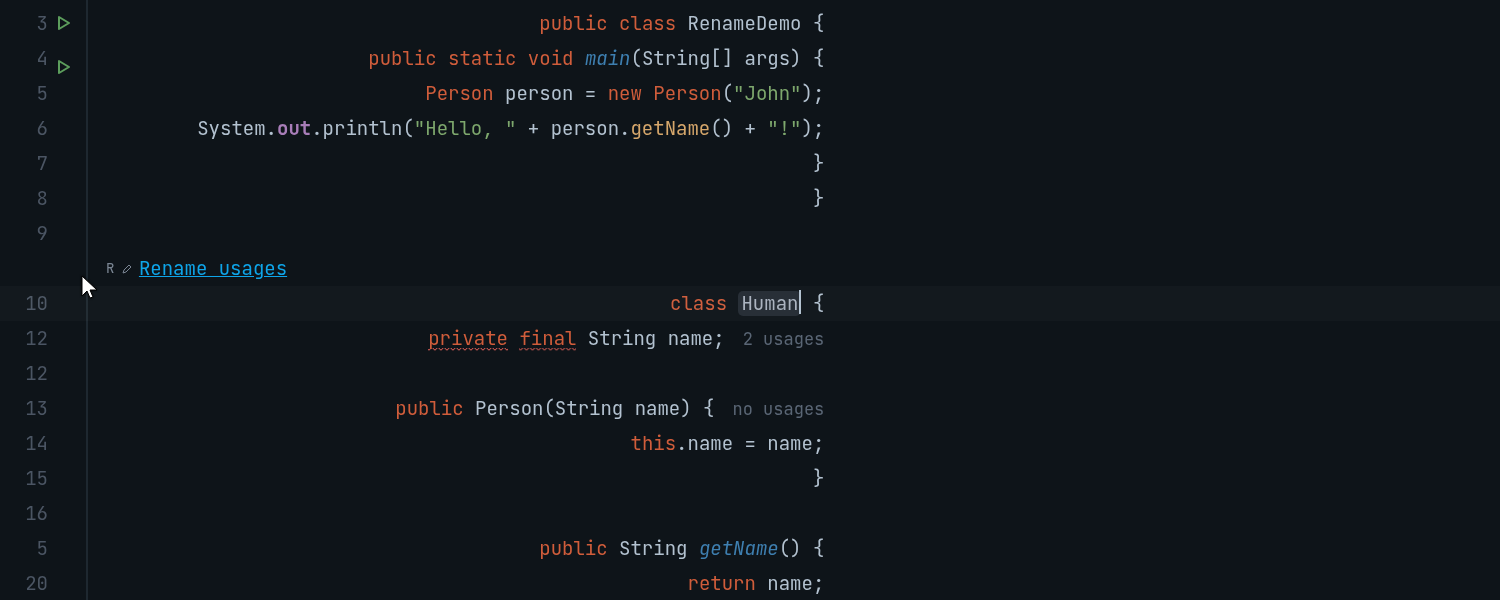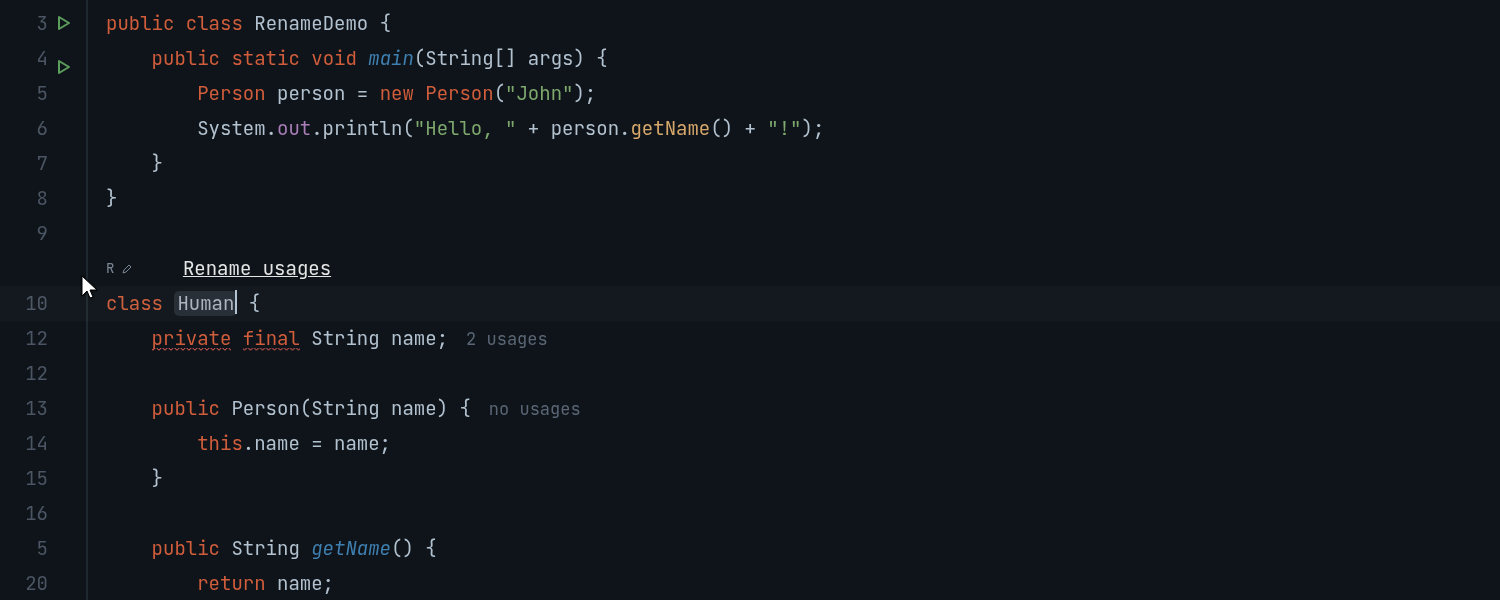--- a/index.html
+++ b/index.html
@@ -33,25 +33,25 @@
   .divider{
     width:2px;
     background:#1e2830;
     margin-right:18px;
   }
   .code{
     padding-top:6px;
     white-space:pre;
     position:relative;
   }
-  .code .line{height:35px;}
+  .code .line{height:35px;text-align:right;}
   .kw   {color:#d05d3b;}
   .fn   {color:#3e7fb0; font-style:italic;}  
   .str  {color:#7ea86d;}
-  .field{color:#a87db8;}       
+  .field{color:#a87db8;font-weight:bold;}       
   .call {color:#d6a76b;}
   .cursor{
     display:inline-block;
     width:2px; height:24px;
     background:#b3c2d0;
     vertical-align:-4px;
     margin-left:-2px;
   }
   .rename-box{
     background:#232a33;
@@ -81,25 +81,24 @@
     margin-left:18px;
   }
   .hint-row{
     height:35px;
     display:flex;
     align-items:center;
     gap:6px;
   }
   .hint-label{color:#7b8694; font-size:14px; letter-spacing:0.5px;}
   .hint-link{
-    color:#e5e5e5;
+    color:#0ea5e9;
     text-decoration:underline;
     font-size:19px;
     cursor:pointer;
-    margin-left:44px;
   }
   .hint-icon svg{display:block;}
   .pointer{
     position:absolute;
     left:80px;
     top:274px;
     pointer-events:none;
   }
   .pointer svg{filter:drop-shadow(0 0 1px rgba(0,0,0,0.8));}
 </style>

